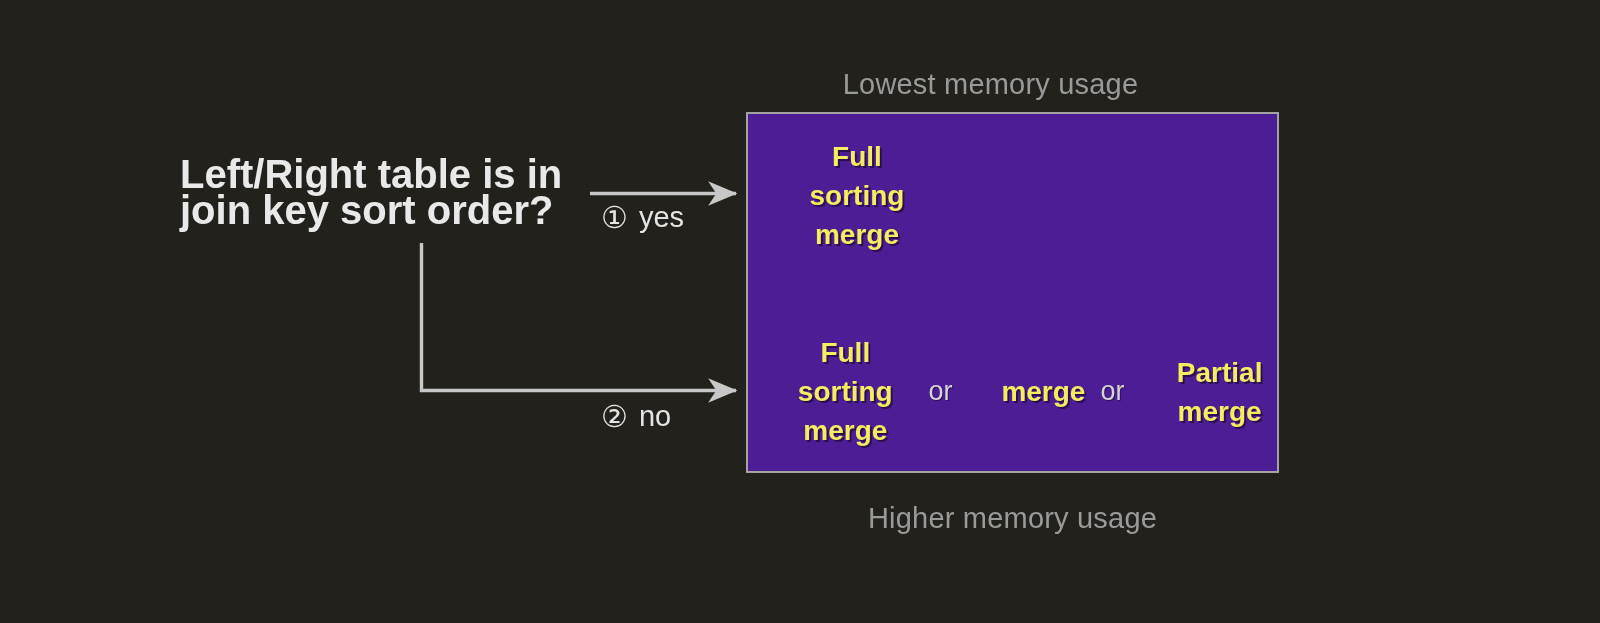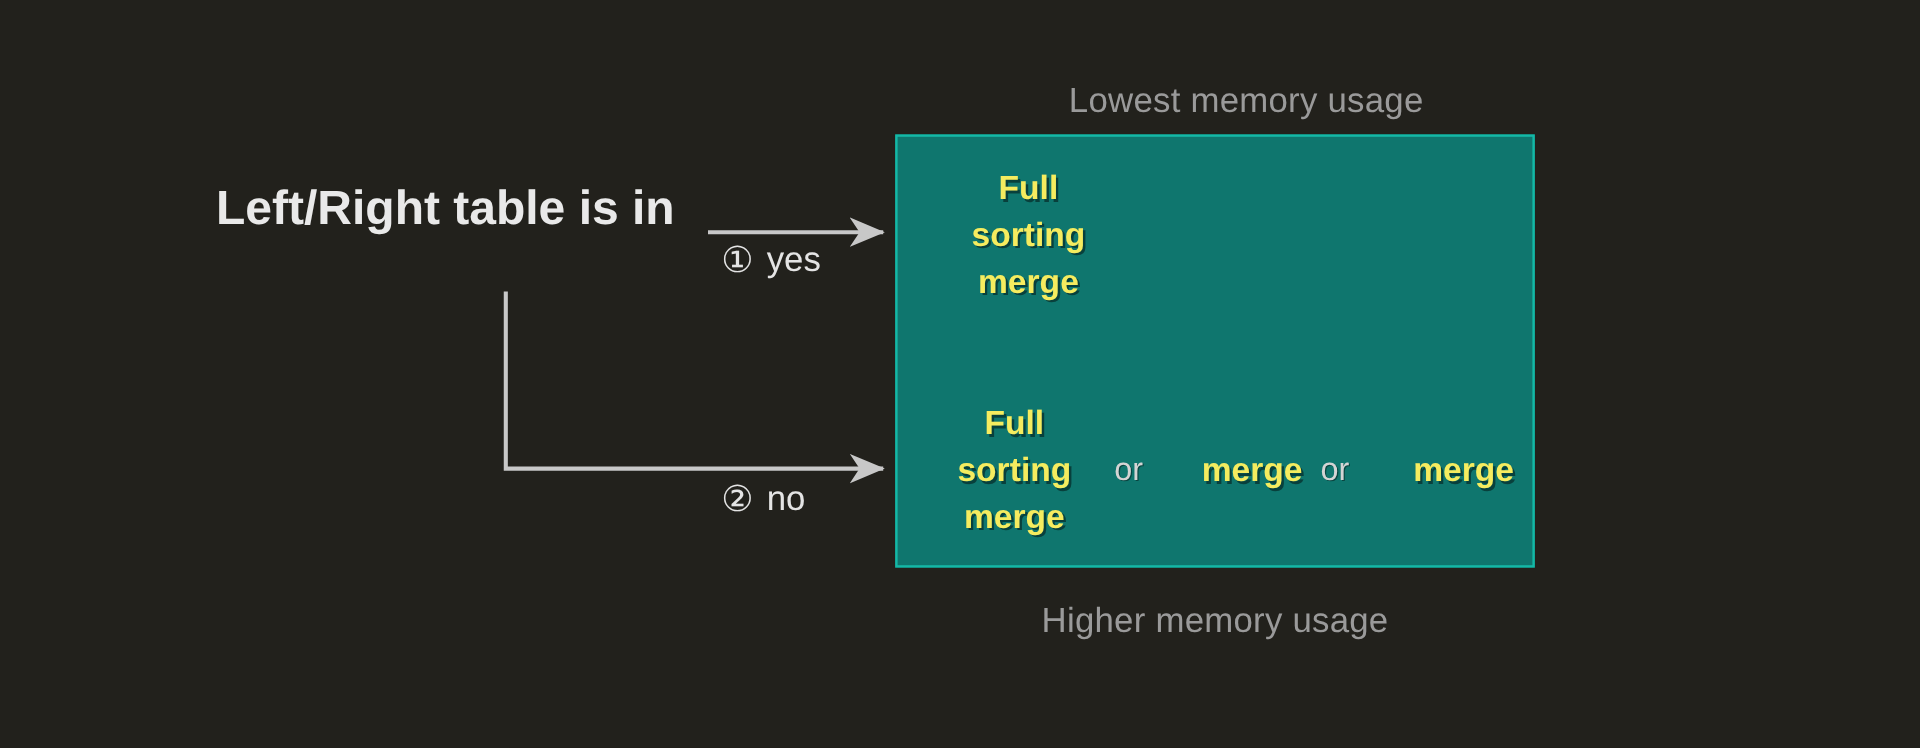--- a/index.html
+++ b/index.html
@@ -19,21 +19,21 @@
   
   .caption {
     position: absolute;
     color: #9a9a9a;
     font-size: 29px;
     font-weight: 400;
     letter-spacing: 0.2px;
     white-space: nowrap;
   }
   #caption-top {
-    left: 772px;
+    left: 724px;
     top: 68px;
     width: 533px;
     text-align: center;
   }
   #caption-bottom {
     left: 746px;
     top: 482px;
     width: 533px;
     text-align: center;
     margin-top: 20px;
@@ -81,22 +81,22 @@
   #branch-yes { left: 601px; top: 201px; }
   #branch-no  { left: 601px; top: 400px; }
 
   
   #options-box {
     position: absolute;
     left: 746px;
     top: 112px;
     width: 529px;
     height: 357px;
-    background: #0f766e;
-    border: 2px solid #14b8a6;
+    background: #4c1d95;
+    border: 2px solid #a3a3a3;
   }
 
   
   .option-row {
     position: absolute;
     display: flex;
     align-items: center;
     left: 0;
     width: 533px;
   }
@@ -131,20 +131,21 @@
 </style>
 </head>
 <body>
 
 <div id="stage">
 
   <div class="caption" id="caption-top">Lowest memory usage</div>
 
   <div id="question">
     <span class="ln">Left/Right table is in</span>
+    <span class="ln">join key sort order?</span>
   </div>
 
   <svg id="connectors" viewBox="0 0 1600 623" xmlns="http://www.w3.org/2000/svg">
     <defs>
       <marker id="arrowhead" markerWidth="9" markerHeight="8" refX="8.2" refY="4" orient="auto" markerUnits="strokeWidth">
         <path d="M0,0.4 L8.6,4 L0,7.6 L2.4,4 Z" fill="#c8c8c8"></path>
       </marker>
     </defs>
 
     <path d="M 590,193.5 L 736,193.5" stroke="#c8c8c8" stroke-width="3.4" fill="none" marker-end="url(#arrowhead)"></path>
@@ -176,20 +177,21 @@
         <span class="w">Full</span>
         <span class="w">sorting</span>
         <span class="w">merge</span>
       </div>
       <div class="orsep orsep-1">or</div>
       <div class="opt opt-gh">
         <span class="w">merge</span>
       </div>
       <div class="orsep orsep-2">or</div>
       <div class="opt opt-pm">
+        <span class="w">Partial</span>
         <span class="w">merge</span>
       </div>
     </div>
 
   </div>
 
   <div class="caption" id="caption-bottom">Higher memory usage</div>
 
 </div>
 

